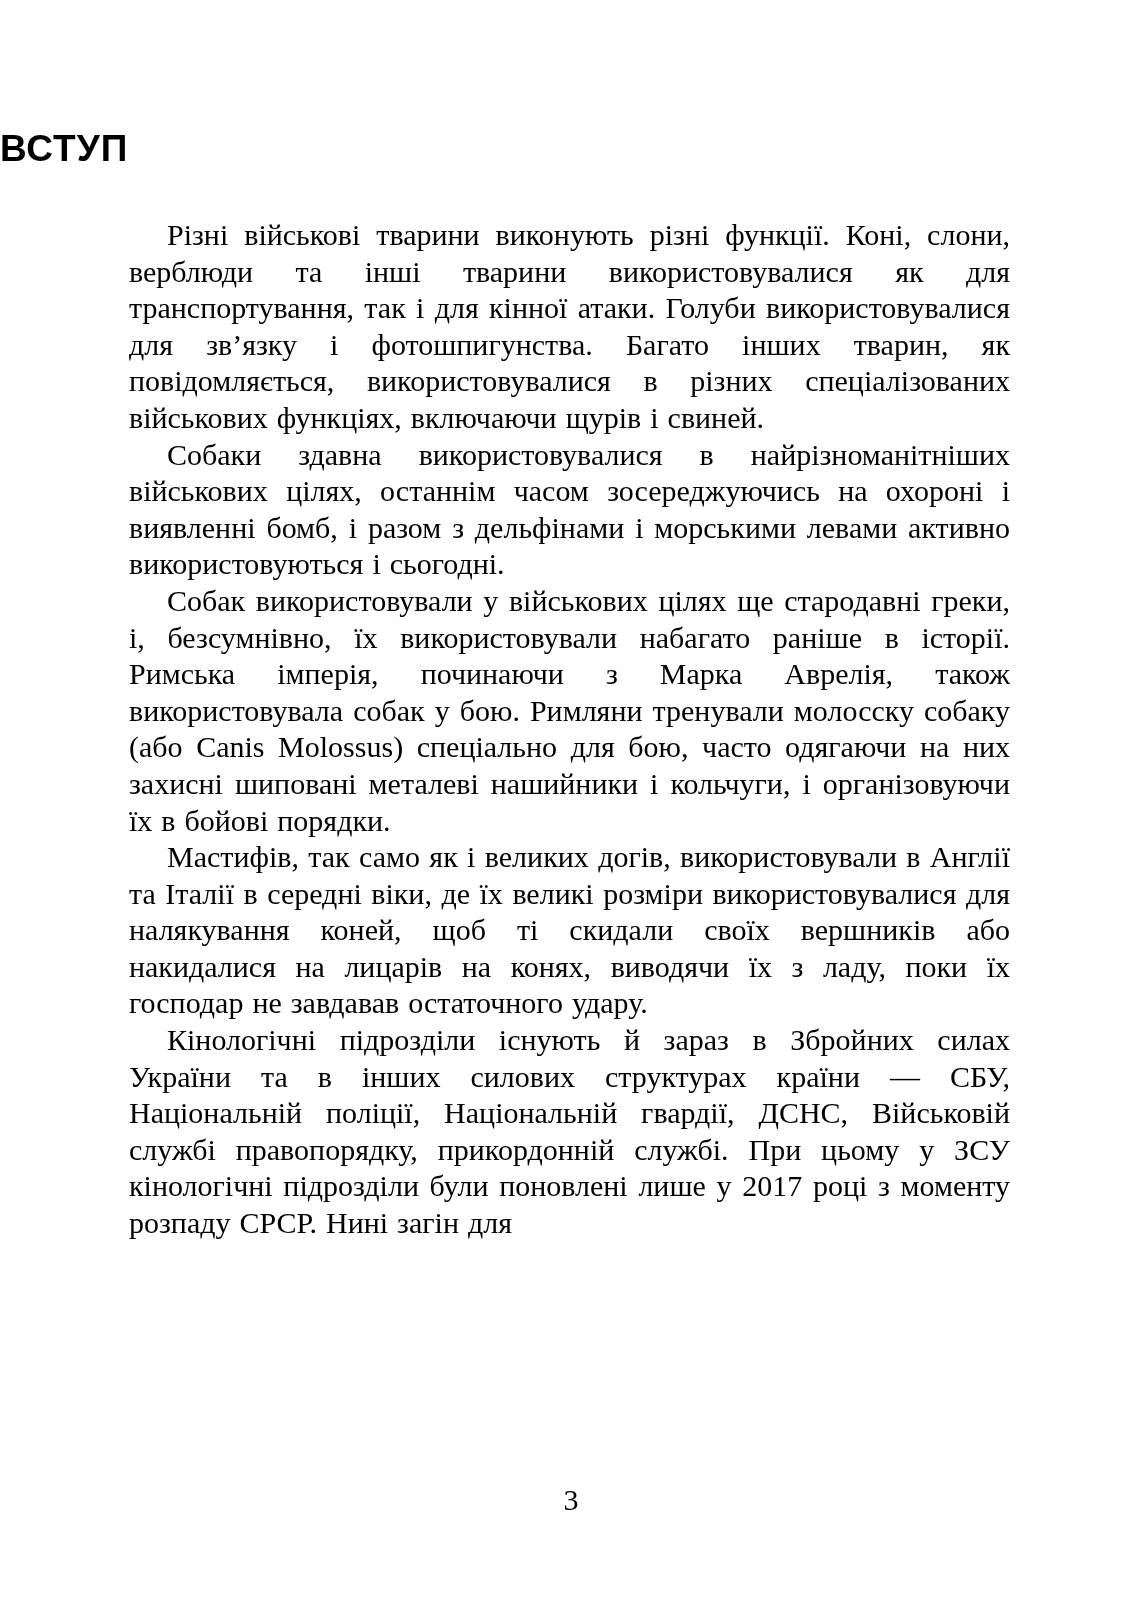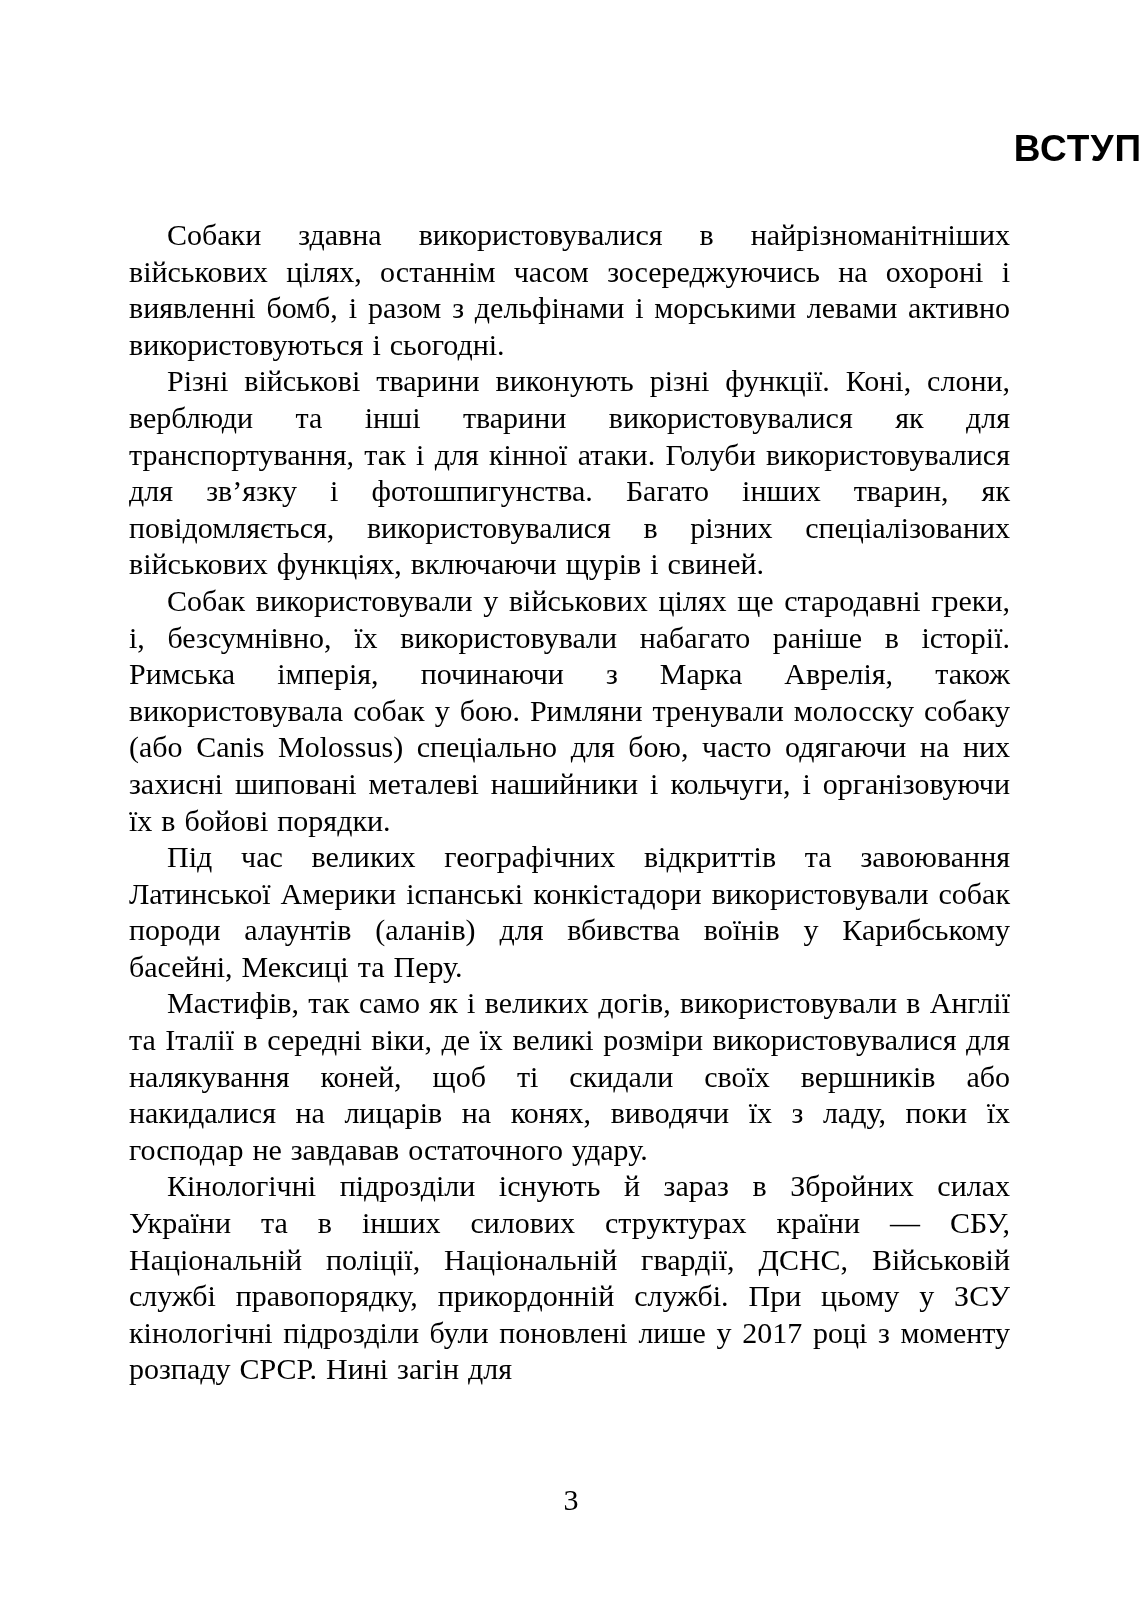--- a/index.html
+++ b/index.html
@@ -20,21 +20,21 @@
     width: 1142px;
     height: 1615px;
     background: #ffffff;
     color: #000000;
   }
   .doc-title {
     position: absolute;
     top: 128px;
     left: 0;
     width: 100%;
-    text-align: right;
+    text-align: left;
     font-family: "Liberation Sans", sans-serif;
     font-weight: 700;
     font-size: 37px;
     letter-spacing: 1px;
     color: #000000;
   }
   .body-text {
     position: absolute;
     top: 217px;
     left: 129px;
@@ -68,27 +68,26 @@
 </head>
 <body>
 
 <div class="page">
 
   <div class="doc-title">ВСТУП</div>
 
   <div class="body-text">
 
 
+    <p>Різні військові тварини виконують різні функції. Коні, слони, верблюди та інші тварини використовувалися як для транспортування, так і для кінної атаки. Голуби використовувалися для зв’язку і фотошпигунства. Багато інших тварин, як повідомляється, використовувалися в різних спеціалізованих військових функціях, включаючи щурів і свиней.</p>
+
     <p>Собаки здавна використовувалися в найрізноманітніших військових цілях, останнім часом зосереджуючись на охороні і виявленні бомб, і разом з дельфінами і морськими левами активно використовуються і сьогодні.</p>
-
-    <p>Різні військові тварини виконують різні функції. Коні, слони, верблюди та інші тварини використовувалися як для транспортування, так і для кінної атаки. Голуби використовувалися для зв’язку і фотошпигунства. Багато інших тварин, як повідомляється, використовувалися в різних спеціалізованих військових функціях, включаючи щурів і свиней.</p>
 
     <p>Собак використовували у військових цілях ще стародавні греки, і, безсумнівно, їх використовували набагато раніше в історії. Римська імперія, починаючи з Марка Аврелія, також використовувала собак у бою. Римляни тренували молосску собаку (або Canis Molossus) спеціально для бою, часто одягаючи на них захисні шиповані металеві нашийники і кольчуги, і організовуючи їх в бойові порядки.</p>
 
-    <p>Під час великих географічних відкриттів та завоювання Латинської Америки іспанські конкістадори використовували собак породи алаунтів (аланів) для вбивства воїнів у Карибському басейні, Мексиці та Перу.</p>
 
     <p>Мастифів, так само як і великих догів, використовували в Англії та Італії в середні віки, де їх великі розміри використовувалися для налякування коней, щоб ті скидали своїх вершників або накидалися на лицарів на конях, виводячи їх з ладу, поки їх господар не завдавав остаточного удару.</p>
 
     <p>Кінологічні підрозділи існують й зараз в Збройних силах України та в інших силових структурах країни — СБУ, Національній поліції, Національній гвардії, ДСНС, Військовій службі правопорядку, прикордонній службі. При цьому у ЗСУ кінологічні підрозділи були поновлені лише у 2017 році з моменту розпаду СРСР. Нині загін для</p>
 
   </div>
 
   <div class="page-number">3</div>
 
 </div>

